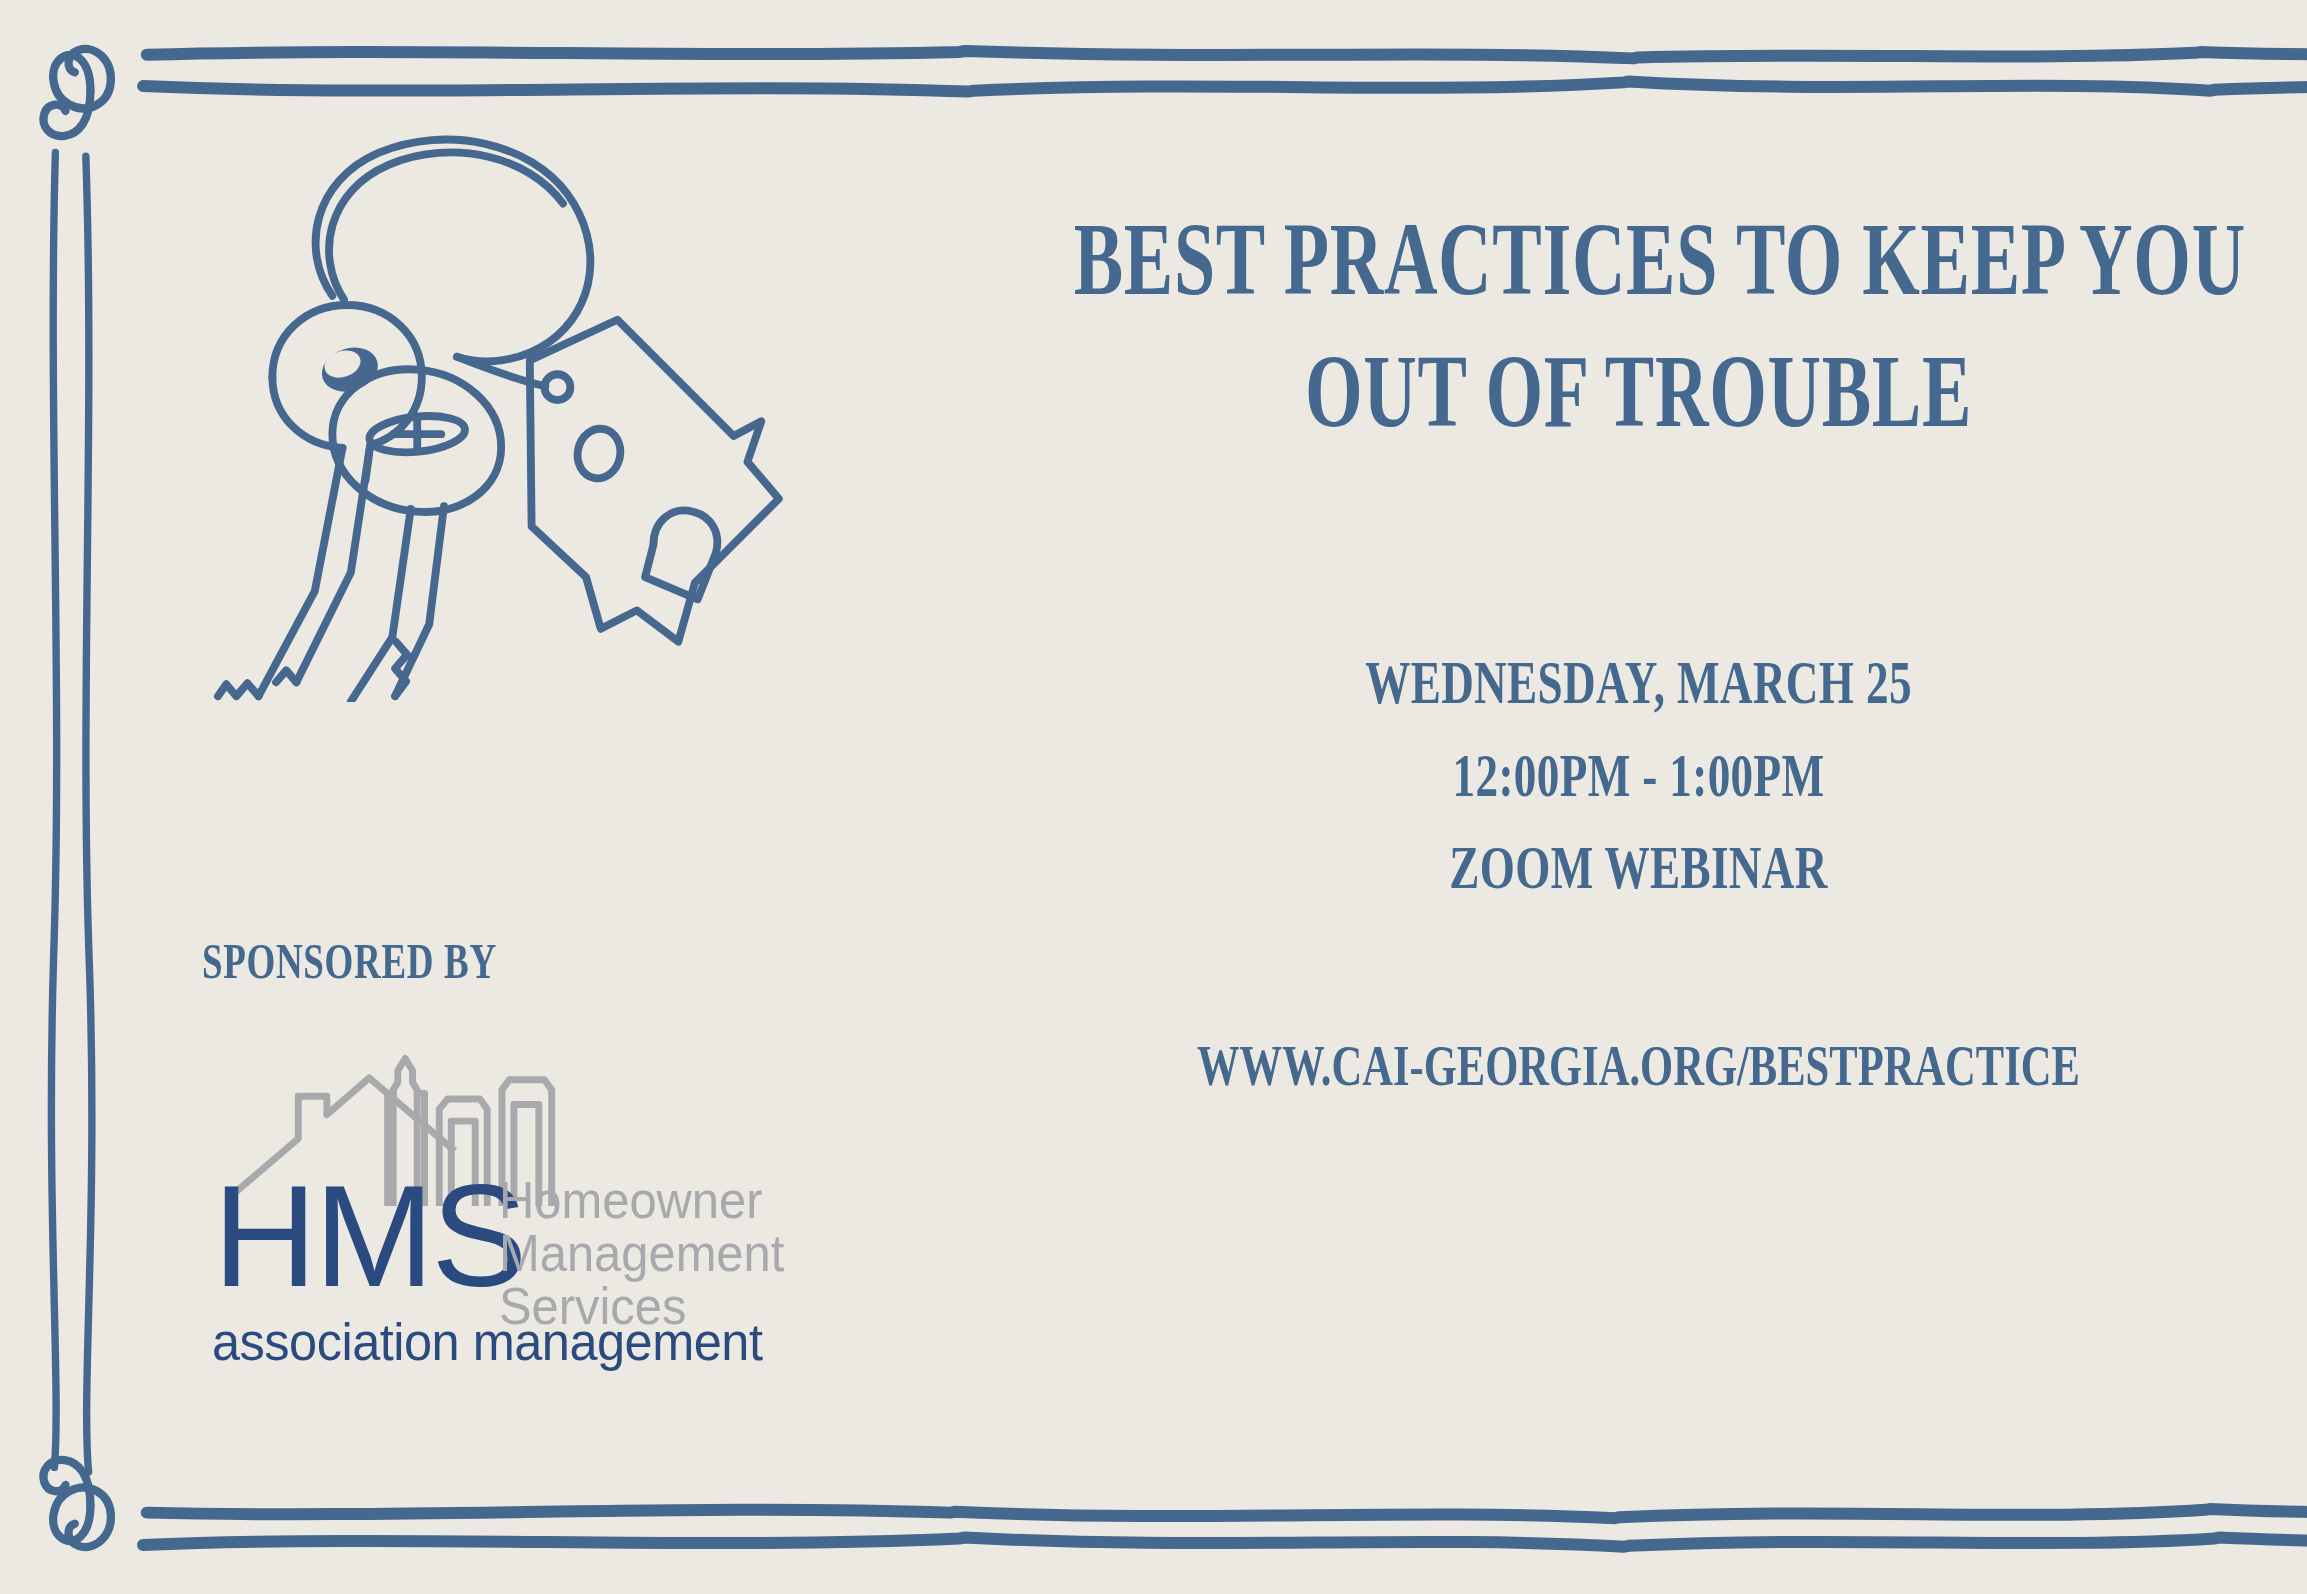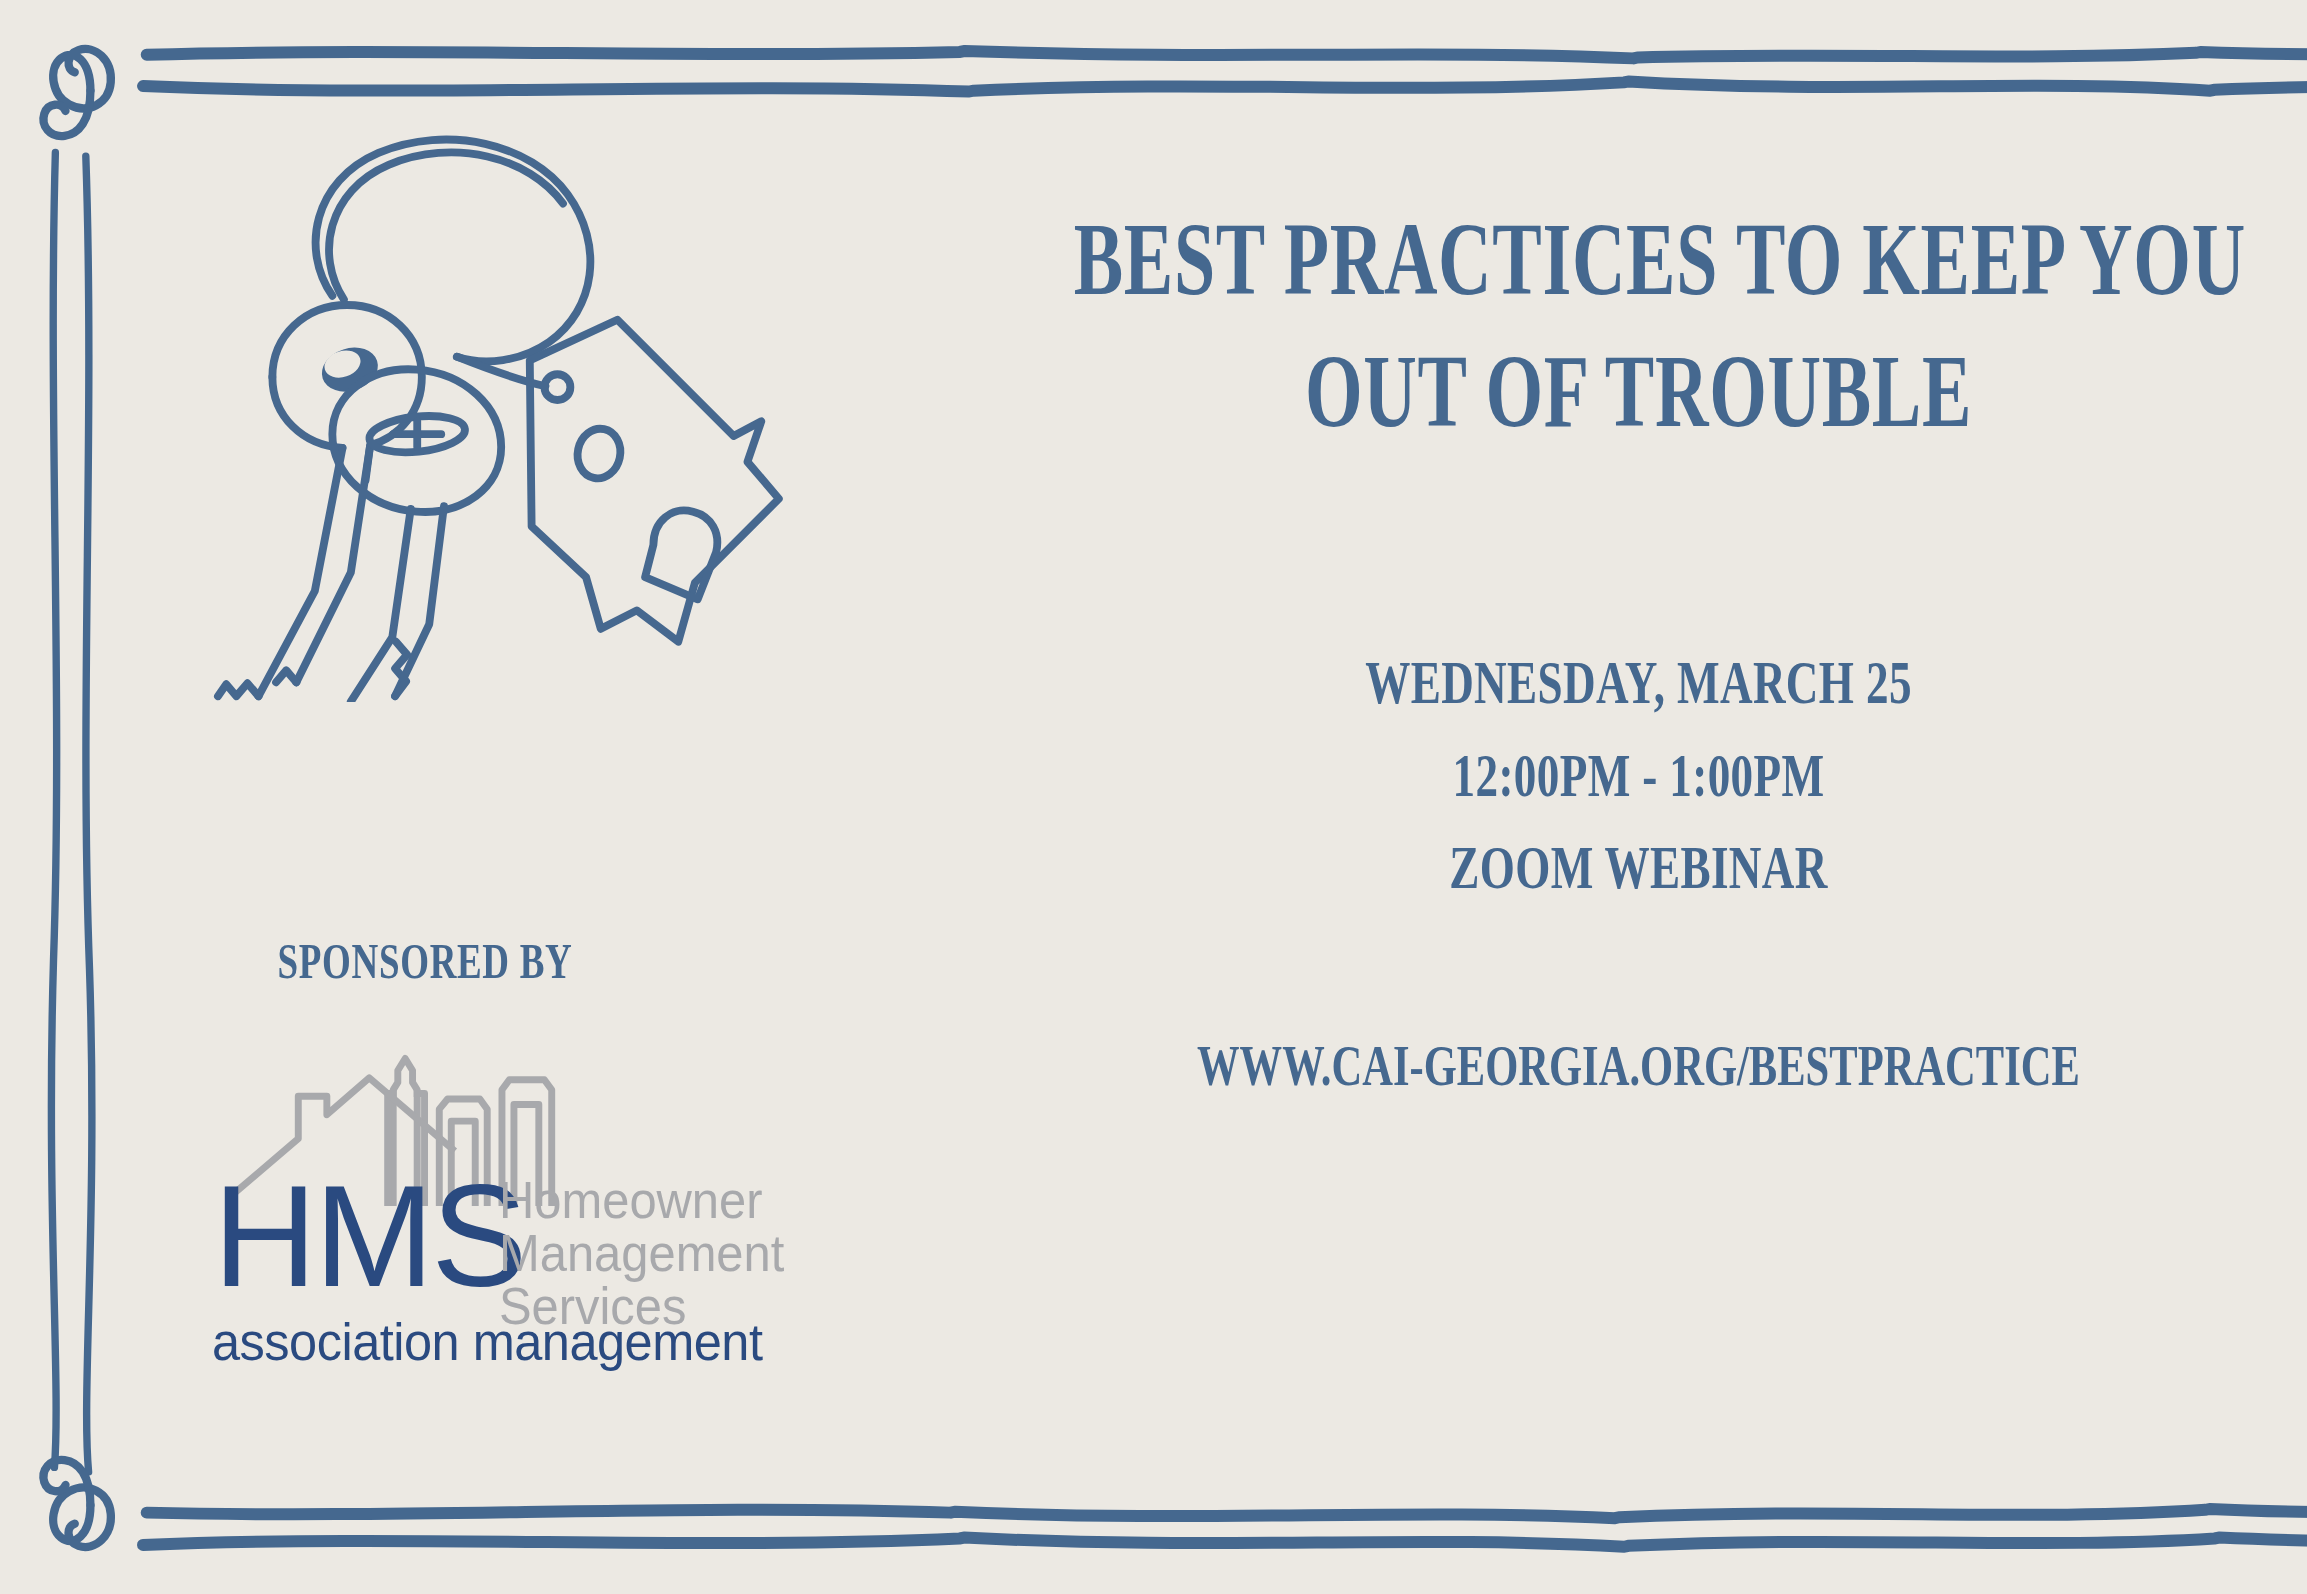--- a/index.html
+++ b/index.html
@@ -59,22 +59,22 @@
     font-weight:700;
     font-size:56px;
     letter-spacing:0px;
     transform:scaleX(0.76);
     transform-origin:center center;
     white-space:nowrap;
   }
 
   
   .sponsored{
-    position:absolute;left:148px;top:932px;width:554px;
-    text-align:center;color:#45688F;
+    position:absolute;left:130px;top:932px;width:554px;
+    color:#45688F;
   }
   .sponsored .sline{
     font-family:"Liberation Serif", serif;
     font-weight:700;
     font-size:50px;
     letter-spacing:0.9px;
     transform:scaleX(0.74);
     transform-origin:center center;
     white-space:nowrap;
   }

